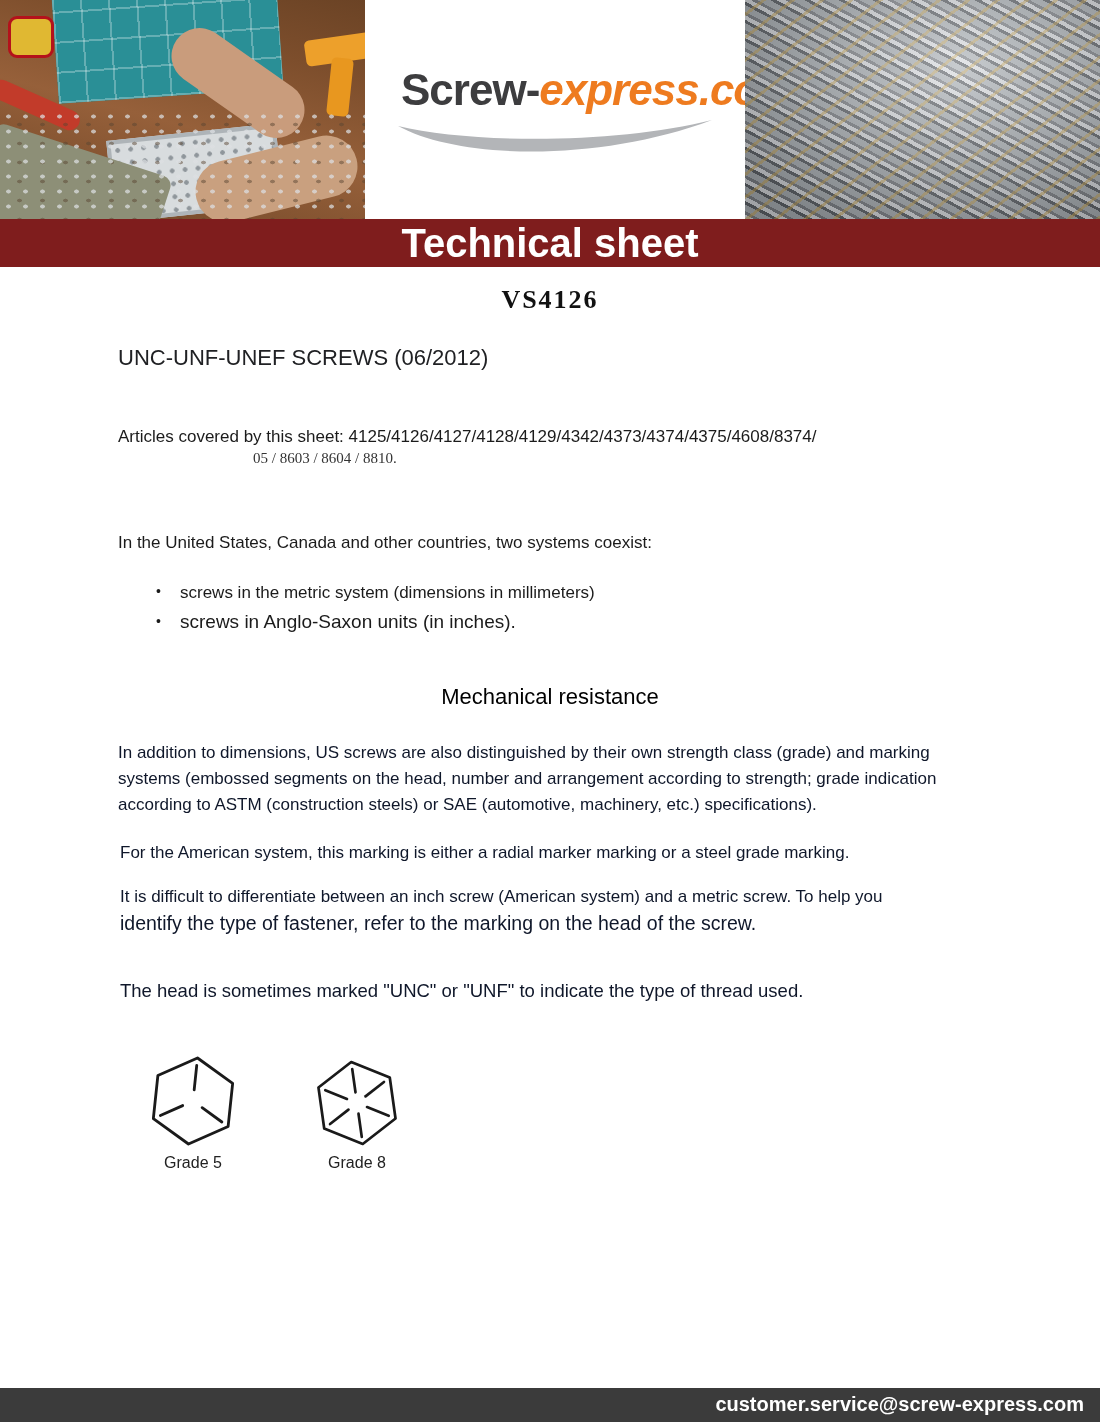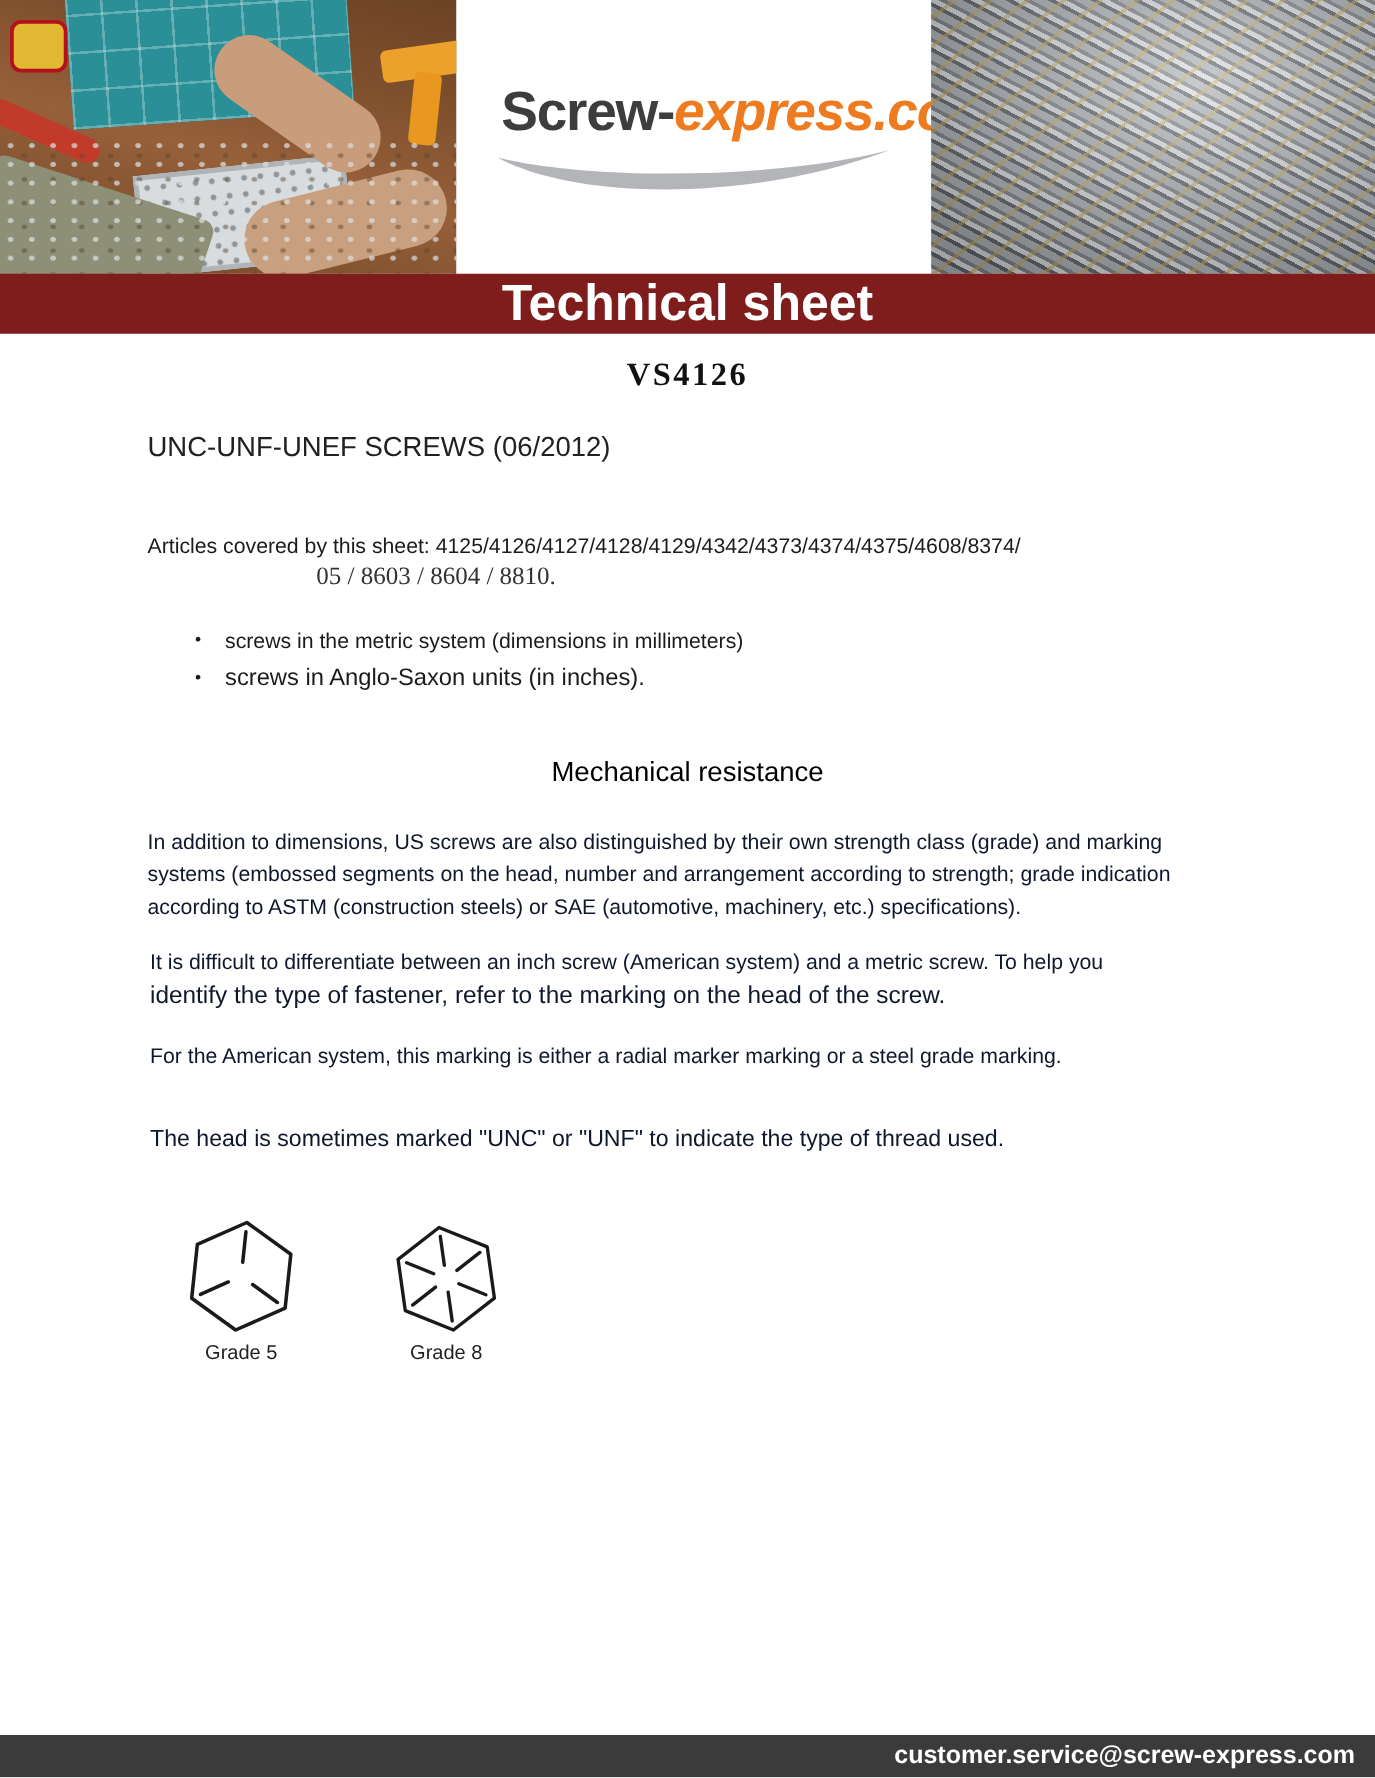--- a/index.html
+++ b/index.html
@@ -79,21 +79,21 @@
 
   
   .doc { position:relative; padding:0 118px; }
   .doc-code {
     margin:18px 0 0 0; text-align:center;
     font-family:"Liberation Serif", serif; font-weight:bold;
     font-size:26px; letter-spacing:2px; color:#111;
   }
   .doc-title { margin:30px 0 0 0; text-align:left; font-weight:normal; font-size:22px; color:#202124; }
   .articles-1 { margin:56px 0 0 0; font-size:17px; color:#1b1b1b; }
-  .articles-2 { margin:3px 0 0 135px; font-family:"Liberation Serif", serif; font-size:20px; color:#333; }
+  .articles-2 { margin:3px 0 0 135px; font-family:"Liberation Serif", serif; font-size:15px; color:#333; }
   .intro { margin:66px 0 0 0; font-size:17px; }
   .bullets { margin:26px 0 0 0; padding:0; list-style:none; }
   .bullets li { margin:0 0 4px 38px; font-size:17px; line-height:24px; }
   .bullets li.big { font-size:19px; }
   .bullets .dot { display:inline-block; width:24px; color:#1b1b1b; font-size:14px; vertical-align:2px; }
   .section-heading { margin:50px 0 0 0; text-align:center; font-weight:normal; font-size:22px; color:#000000; }
   .para { max-width:878px; font-size:17px; line-height:26px; color:#0f172a; }
   .p1 { margin:30px 0 0 0; }
   .p2 { margin:18px 0 0 2px; }
   .p2 .bigline { font-size:19.5px; }
@@ -157,34 +157,35 @@
 
   <main class="doc">
 
     <h2 class="doc-code">VS4126</h2>
 
     <h3 class="doc-title">UNC-UNF-UNEF SCREWS (06/2012)</h3>
 
     <p class="articles-1">Articles covered by this sheet: 4125/4126/4127/4128/4129/4342/4373/4374/4375/4608/8374/</p>
     <p class="articles-2">05 / 8603 / 8604 / 8810.</p>
 
+    <p class="intro">In the United States, Canada and other countries, two systems coexist:</p>
 
     <ul class="bullets">
       <li><span class="dot">•</span><span>screws in the metric system (dimensions in millimeters)</span></li>
       <li class="big"><span class="dot">•</span><span>screws in Anglo-Saxon units (in inches).</span></li>
     </ul>
 
     <h3 class="section-heading">Mechanical resistance</h3>
 
     <p class="para p1">In addition to dimensions, US screws are also distinguished by their own strength class (grade) and marking systems (embossed segments on the head, number and arrangement according to strength; grade indication according to ASTM (construction steels) or SAE (automotive, machinery, etc.) specifications).</p>
 
+    <p class="para p3">For the American system, this marking is either a radial marker marking or a steel grade marking.</p>
+
     <p class="para p2"><span>It is difficult to differentiate between an inch screw (American system) and a metric screw. To help you</span><br>
       <span class="bigline">identify the type of fastener, refer to the marking on the head of the screw.</span></p>
-
-    <p class="para p3">For the American system, this marking is either a radial marker marking or a steel grade marking.</p>
 
     <p class="para p4">The head is sometimes marked "UNC" or "UNF" to indicate the type of thread used.</p>
 
     <div class="grades">
 
       <figure class="grade five">
         <svg width="94" height="94" viewBox="0 0 100 100">
           <g transform="rotate(6 50 50)" fill="none" stroke="#1a1a1a" stroke-width="3" stroke-linejoin="round" stroke-linecap="round">
             <polygon points="50,4 90,27 90,73 50,96 10,73 10,27"></polygon>
             <line x1="50" y1="38" x2="50" y2="12"></line>

